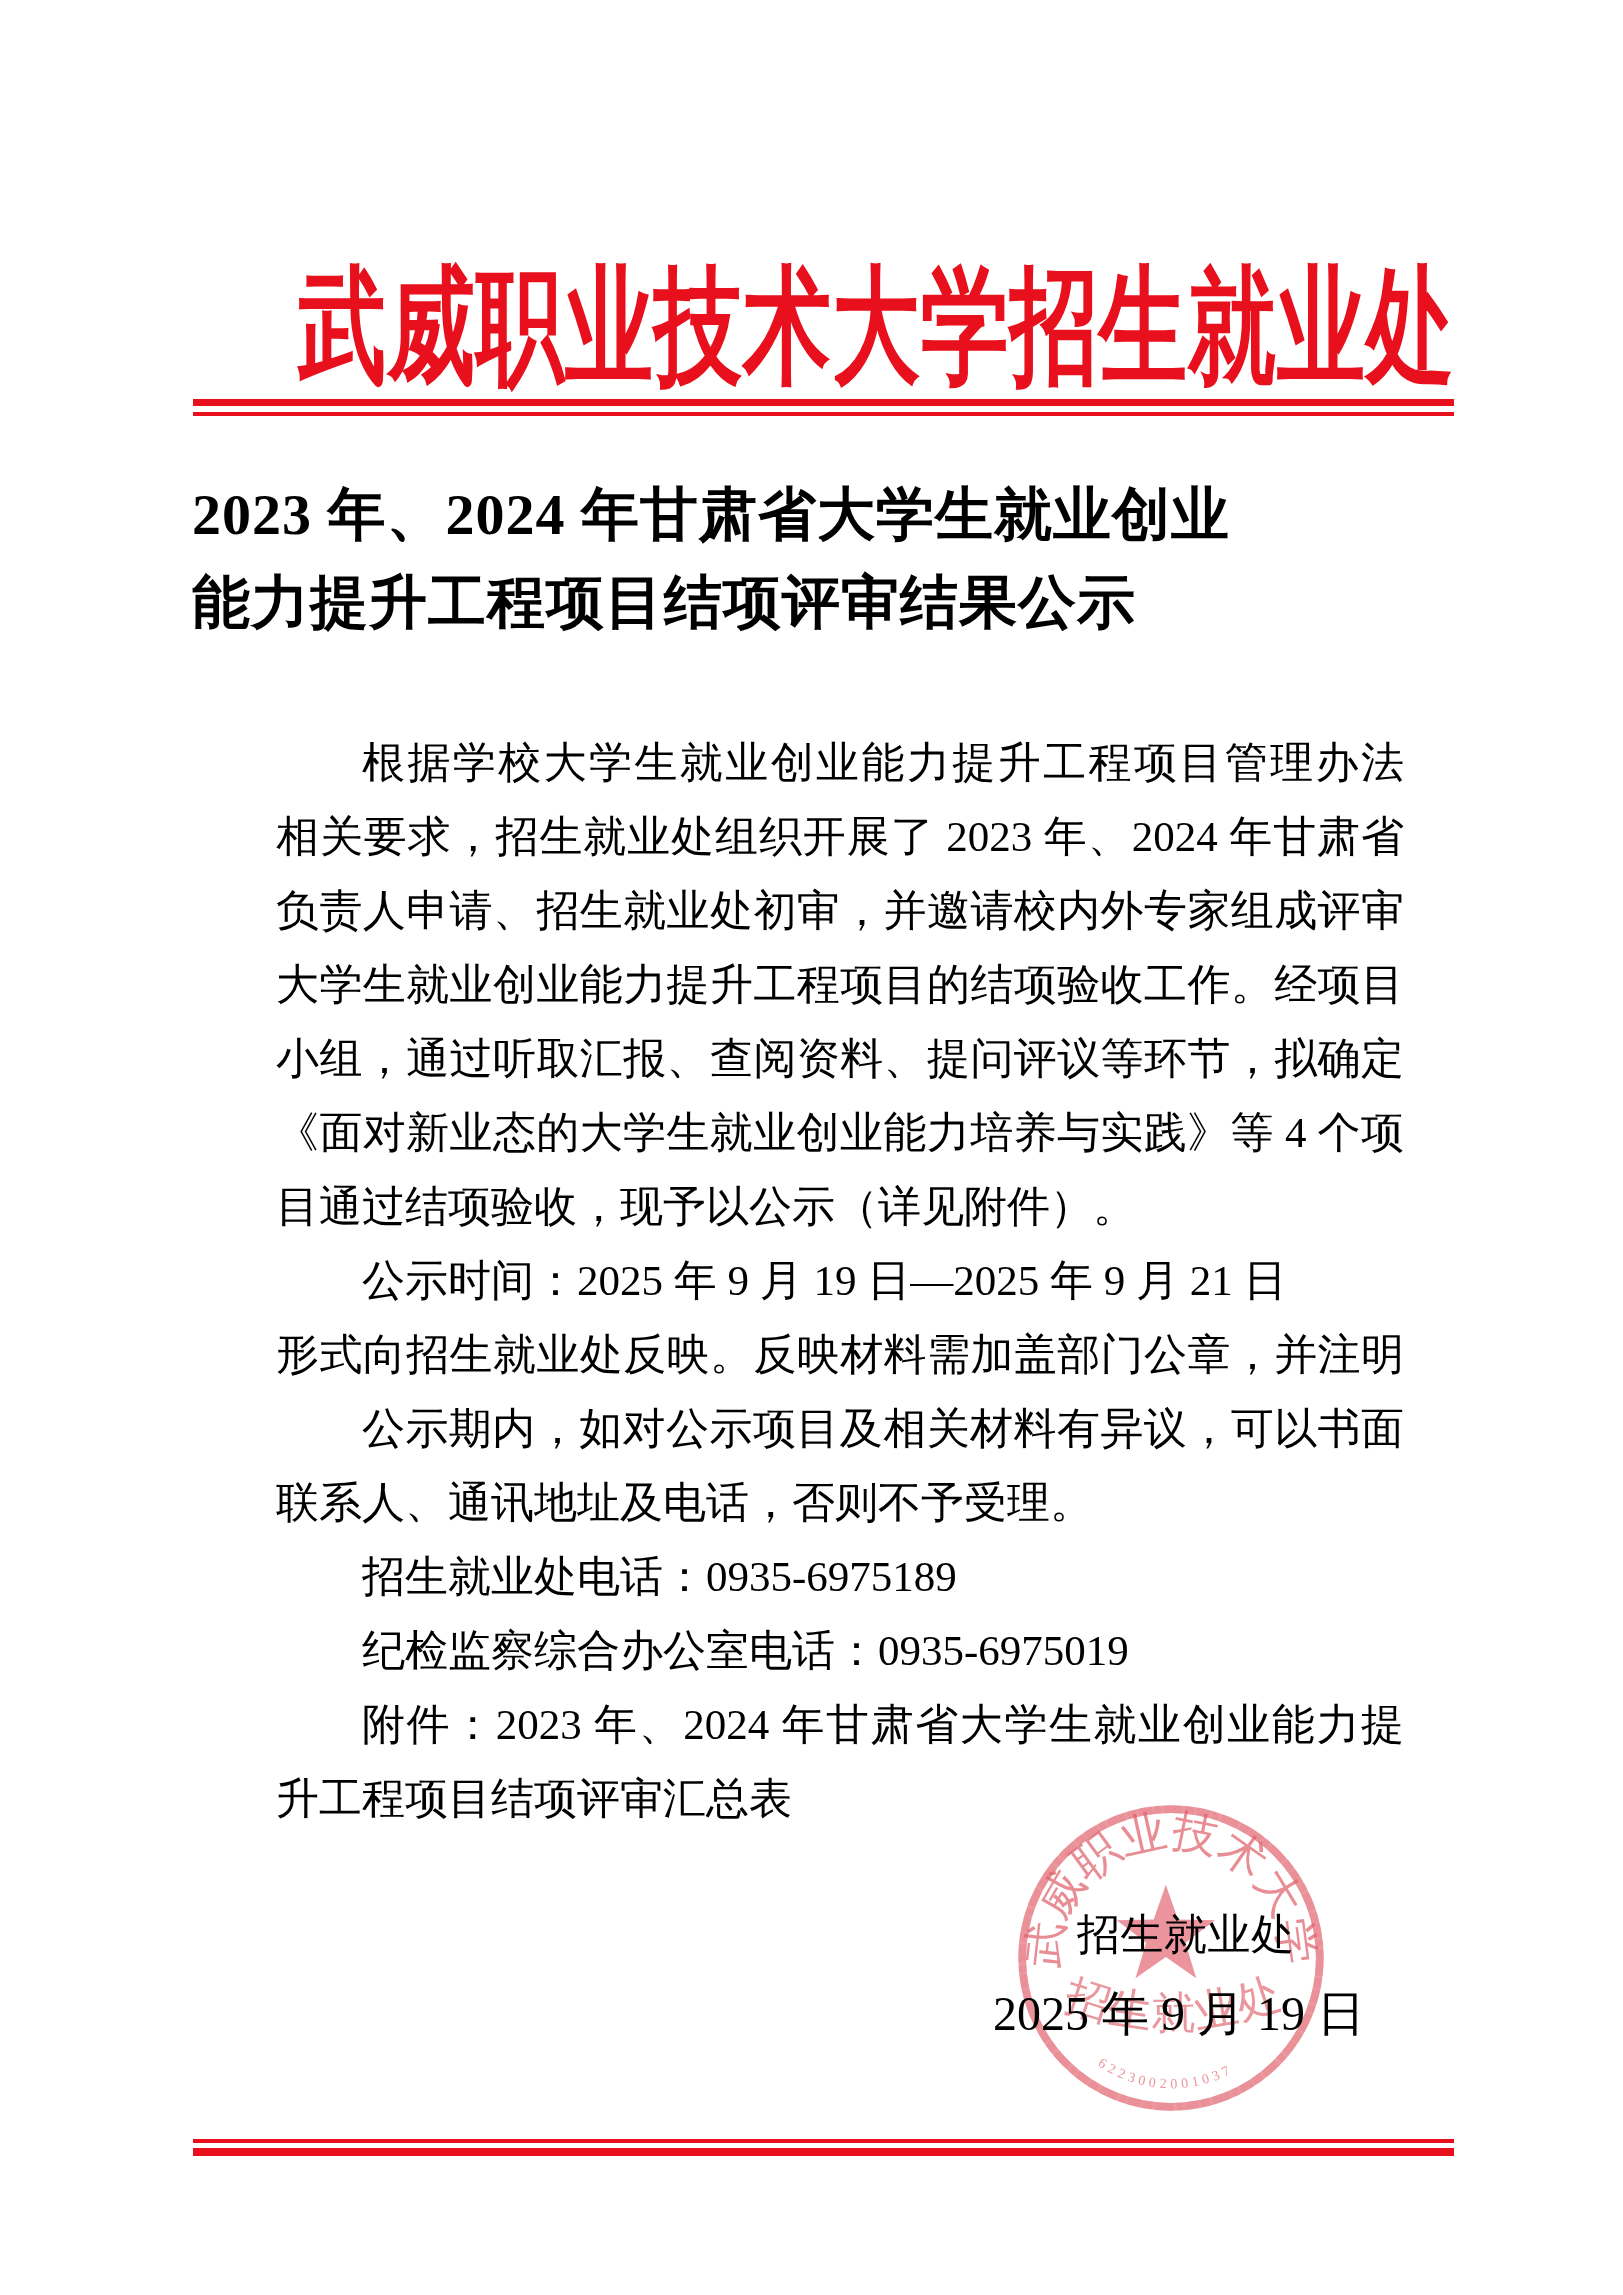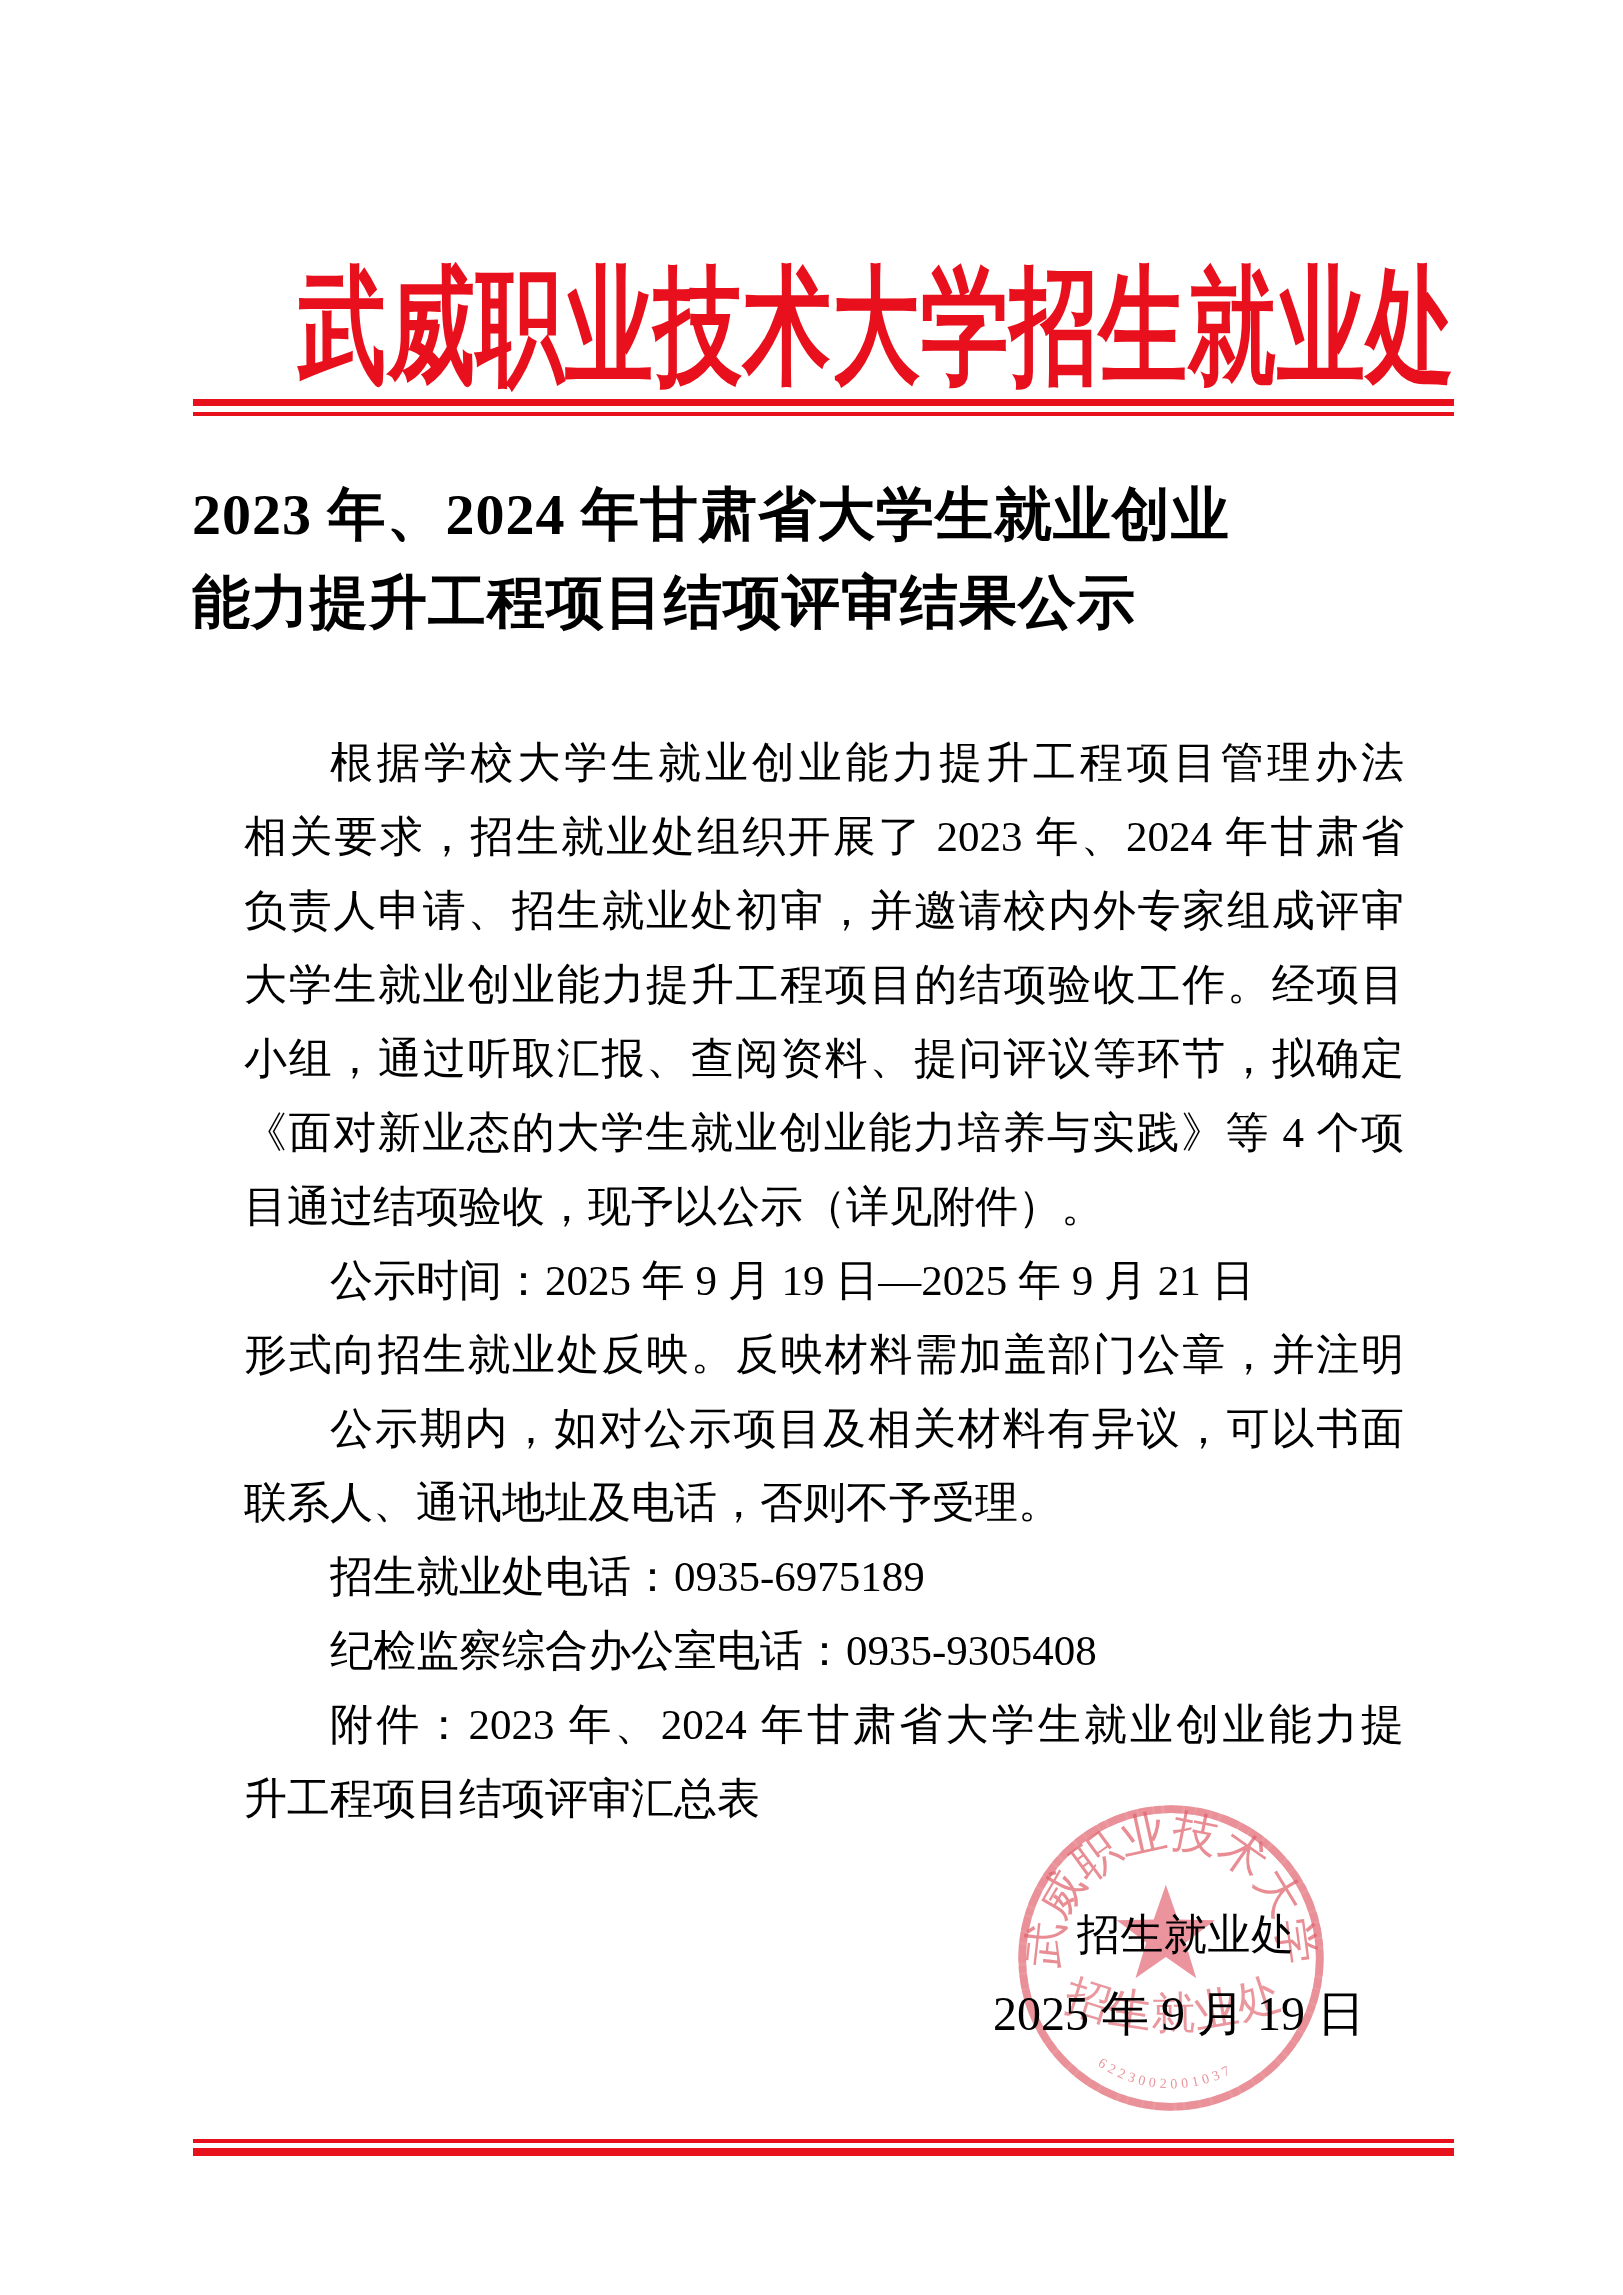--- a/index.html
+++ b/index.html
@@ -66,21 +66,21 @@
 
   
   .body-block {
     position: absolute;
     left: 244px;
     top: 726px;
     width: 1160px;
     font-size: 43px;
     line-height: 74px;
   }
-  .ln { min-height: 74px; }
+  .ln { min-height: 74px; margin-left: 32px; }
   .ind { text-indent: 2em; }
   .just {
     text-align: justify;
     text-align-last: justify;
     -moz-text-align-last: justify;
   }
 
   
   .signature {
     position: absolute;
@@ -138,21 +138,21 @@
     <div class="ln just">负责人申请、招生就业处初审，并邀请校内外专家组成评审</div>
     <div class="ln just">大学生就业创业能力提升工程项目的结项验收工作。经项目</div>
     <div class="ln just">小组，通过听取汇报、查阅资料、提问评议等环节，拟确定</div>
     <div class="ln just">《面对新业态的大学生就业创业能力培养与实践》等 4 个项</div>
     <div class="ln">目通过结项验收，现予以公示（详见附件）。</div>
     <div class="ln ind">公示时间：2025 年 9 月 19 日—2025 年 9 月 21 日</div>
     <div class="ln just">形式向招生就业处反映。反映材料需加盖部门公章，并注明</div>
     <div class="ln ind just">公示期内，如对公示项目及相关材料有异议，可以书面</div>
     <div class="ln">联系人、通讯地址及电话，否则不予受理。</div>
     <div class="ln ind">招生就业处电话：0935-6975189</div>
-    <div class="ln ind">纪检监察综合办公室电话：0935-9305408</div>
+    <div class="ln ind">纪检监察综合办公室电话：0935-6975019</div>
     <div class="ln ind just">附件：2023 年、2024 年甘肃省大学生就业创业能力提</div>
     <div class="ln">升工程项目结项评审汇总表</div>
   </div>
 
   <div class="seal">
     <svg viewBox="0 0 600 600" xmlns="http://www.w3.org/2000/svg">
       <defs>
         <path id="ringArc" d="M 86 322.7 A 215 215 0 1 1 514 322.7" fill="none"></path>
         <path id="deptArc" d="M 85 395 Q 300 480 515 395" fill="none"></path>
         <path id="serialArc" d="M 149.5 503.7 A 250 250 0 0 0 450.5 503.7" fill="none"></path>

